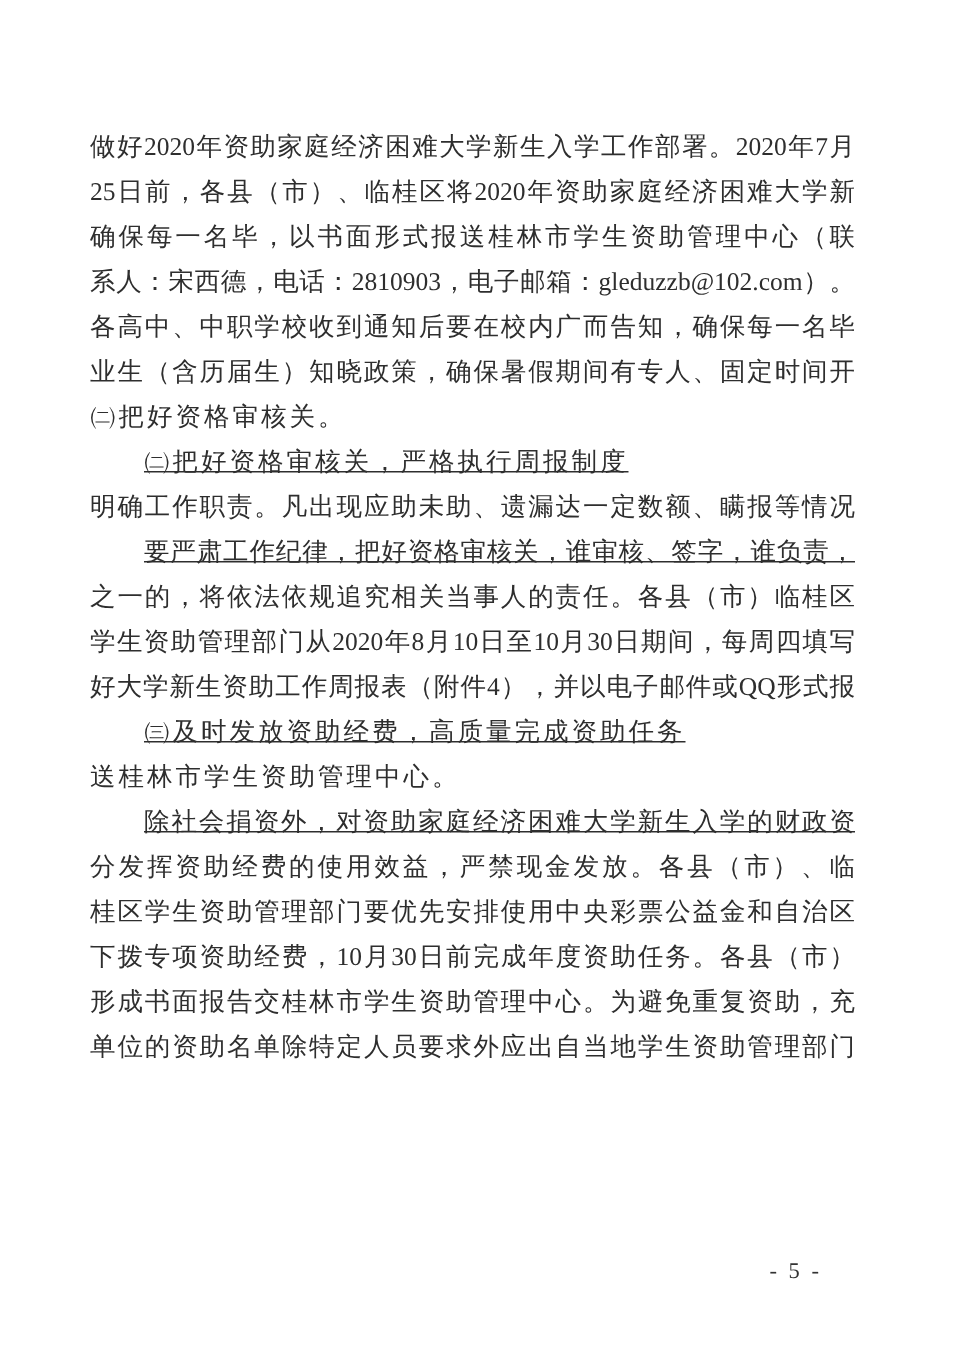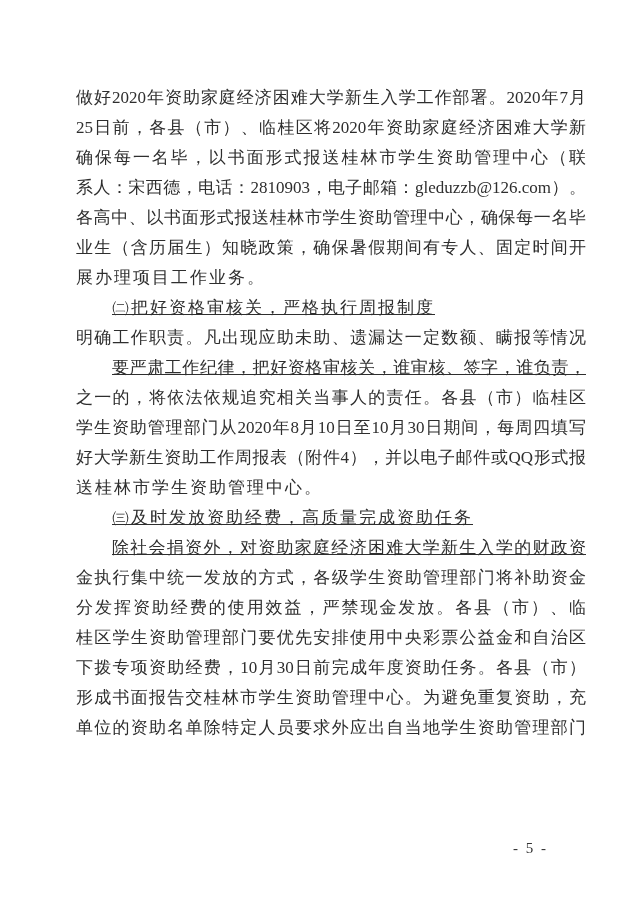--- a/index.html
+++ b/index.html
@@ -11,21 +11,21 @@
     position: relative;
     width: 636px;
     height: 900px;
     background: #ffffff;
     font-family: "Liberation Serif", "DejaVu Serif", serif;
     color: #2e2e2e;
     overflow: hidden;
   }
   .doc-body {
     position: absolute;
-    left: 76px;
+    left: 60px;
     top: 83px;
     width: 510px;
   }
   .line {
     font-size: 17px;
     line-height: 30px;
     height: 30px;
     letter-spacing: 2px;
     white-space: normal;
     overflow: visible;
@@ -51,34 +51,33 @@
   }
 </style>
 </head>
 <body>
 
 <div class="page">
   <div class="doc-body">
       <div class="line fill">做好2020年资助家庭经济困难大学新生入学工作部署。2020年7月</div>
       <div class="line fill">25日前，各县（市）、临桂区将2020年资助家庭经济困难大学新</div>
       <div class="line fill">确保每一名毕，以书面形式报送桂林市学生资助管理中心（联</div>
-      <div class="line fill">系人：宋西德，电话：2810903，电子邮箱：gleduzzb@126.com）。</div>
-      <div class="line fill">各高中、以书面形式报送桂林市学生资助管理中心，确保每一名毕</div>
+      <div class="line fill">系人：宋西德，电话：2810903，电子邮箱：gleduzzb@102.com）。</div>
+      <div class="line fill">各高中、中职学校收到通知后要在校内广而告知，确保每一名毕</div>
       <div class="line fill">业生（含历届生）知晓政策，确保暑假期间有专人、固定时间开</div>
-      <div class="line">展办理项目工作业务。</div>
+      <div class="line">㈡把好资格审核关。</div>
       <div class="line indent">㈡把好资格审核关，严格执行周报制度</div>
       <div class="line fill">明确工作职责。凡出现应助未助、遗漏达一定数额、瞒报等情况</div>
       <div class="line indent fill">要严肃工作纪律，把好资格审核关，谁审核、签字，谁负责，</div>
       <div class="line fill">之一的，将依法依规追究相关当事人的责任。各县（市）临桂区</div>
       <div class="line fill">学生资助管理部门从2020年8月10日至10月30日期间，每周四填写</div>
       <div class="line fill">好大学新生资助工作周报表（附件4），并以电子邮件或QQ形式报</div>
+      <div class="line indent">㈢及时发放资助经费，高质量完成资助任务</div>
       <div class="line">送桂林市学生资助管理中心。</div>
-      <div class="line indent">㈢及时发放资助经费，高质量完成资助任务</div>
       <div class="line indent fill">除社会捐资外，对资助家庭经济困难大学新生入学的财政资</div>
-      <div class="line fill">金执行集中统一发放的方式，各级学生资助管理部门将补助资金</div>
       <div class="line fill">分发挥资助经费的使用效益，严禁现金发放。各县（市）、临</div>
       <div class="line fill">桂区学生资助管理部门要优先安排使用中央彩票公益金和自治区</div>
       <div class="line fill">下拨专项资助经费，10月30日前完成年度资助任务。各县（市）</div>
       <div class="line fill">形成书面报告交桂林市学生资助管理中心。为避免重复资助，充</div>
       <div class="line fill">单位的资助名单除特定人员要求外应出自当地学生资助管理部门</div>
     </div>
   <div class="page-number">- 5 -</div>
 </div>
 
 </body></html>

